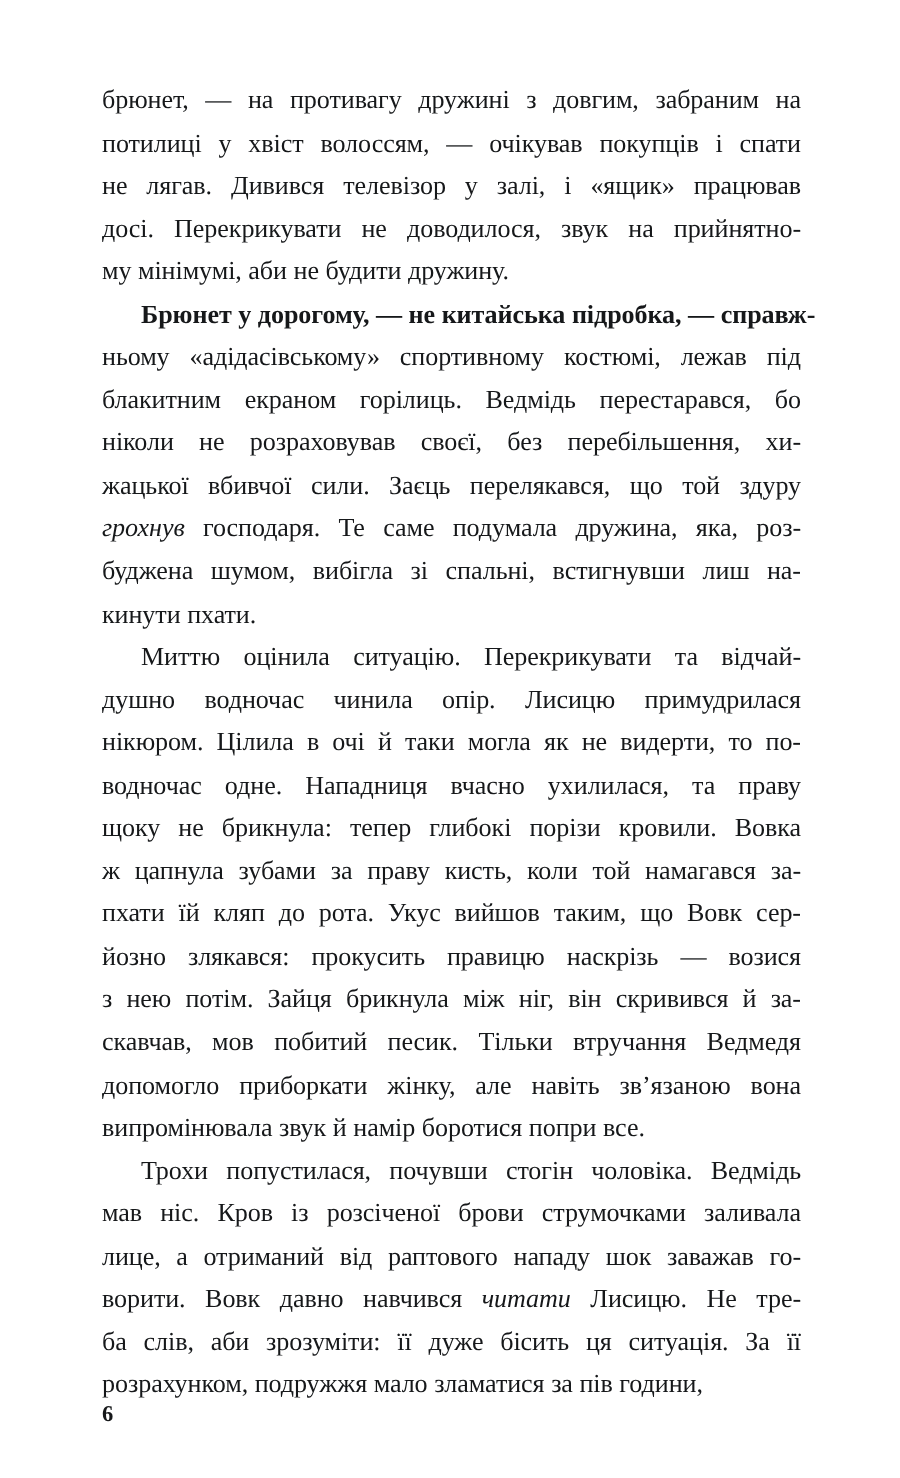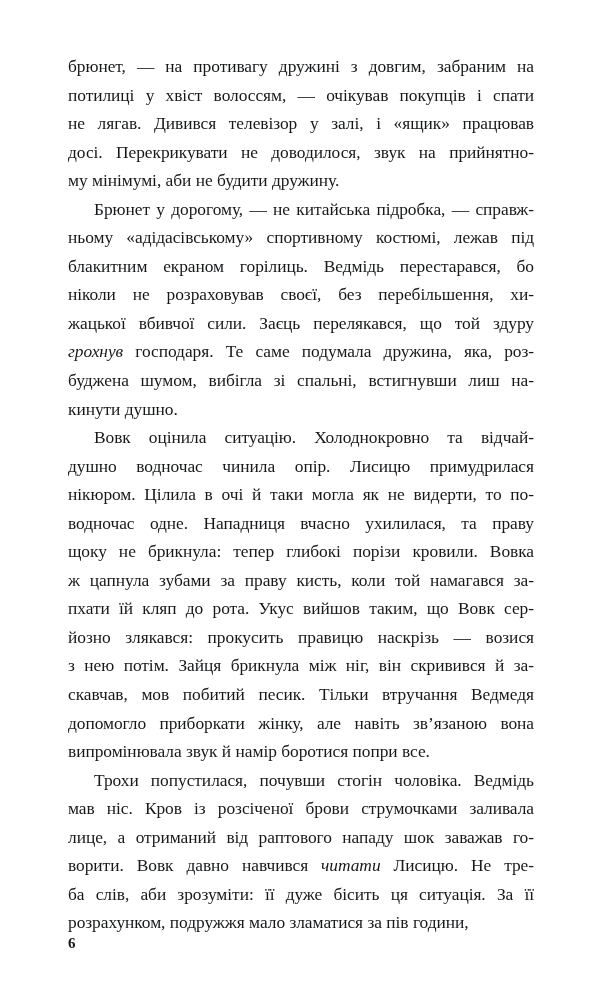--- a/index.html
+++ b/index.html
@@ -89,32 +89,32 @@
 
     <div class="para linebox">
       <span class="ln">брюнет, — на противагу дружині з довгим, забраним на</span>
       <span class="ln">потилиці у хвіст волоссям, — очікував покупців і спати</span>
       <span class="ln">не лягав. Дивився телевізор у залі, і «ящик» працював</span>
       <span class="ln">досі. Перекрикувати не доводилося, звук на прийнятно-</span>
       <span class="ln last">му мінімумі, аби не будити дружину.</span>
     </div>
 
     <div class="para linebox">
-      <span class="ln" style="text-indent:26px;">Брюнет у дорогому, — не китайська підробка, — справж-</span>
+      <span class="ln" style="text-indent:26px;font-weight:bold;">Брюнет у дорогому, — не китайська підробка, — справж-</span>
       <span class="ln">ньому «адідасівському» спортивному костюмі, лежав під</span>
       <span class="ln">блакитним екраном горілиць. Ведмідь перестарався, бо</span>
       <span class="ln">ніколи не розраховував своєї, без перебільшення, хи-</span>
       <span class="ln">жацької вбивчої сили. Заєць перелякався, що той здуру</span>
       <span class="ln"><i>грохнув</i> господаря. Те саме подумала дружина, яка, роз-</span>
       <span class="ln">буджена шумом, вибігла зі спальні, встигнувши лиш на-</span>
-      <span class="ln last">кинути душно.</span>
+      <span class="ln last">кинути пхати.</span>
     </div>
 
     <div class="para linebox">
-      <span class="ln" style="text-indent:26px;">Вовк оцінила ситуацію. Холоднокровно та відчай-</span>
+      <span class="ln" style="text-indent:26px;">Миттю оцінила ситуацію. Перекрикувати та відчай-</span>
       <span class="ln">душно водночас чинила опір. Лисицю примудрилася</span>
       <span class="ln">нікюром. Цілила в очі й таки могла як не видерти, то по-</span>
       <span class="ln">водночас одне. Нападниця вчасно ухилилася, та праву</span>
       <span class="ln">щоку не брикнула: тепер глибокі порізи кровили. Вовка</span>
       <span class="ln">ж цапнула зубами за праву кисть, коли той намагався за-</span>
       <span class="ln">пхати їй кляп до рота. Укус вийшов таким, що Вовк сер-</span>
       <span class="ln">йозно злякався: прокусить правицю наскрізь — возися</span>
       <span class="ln">з нею потім. Зайця брикнула між ніг, він скривився й за-</span>
       <span class="ln">скавчав, мов побитий песик. Тільки втручання Ведмедя</span>
       <span class="ln">допомогло приборкати жінку, але навіть зв’язаною вона</span>

